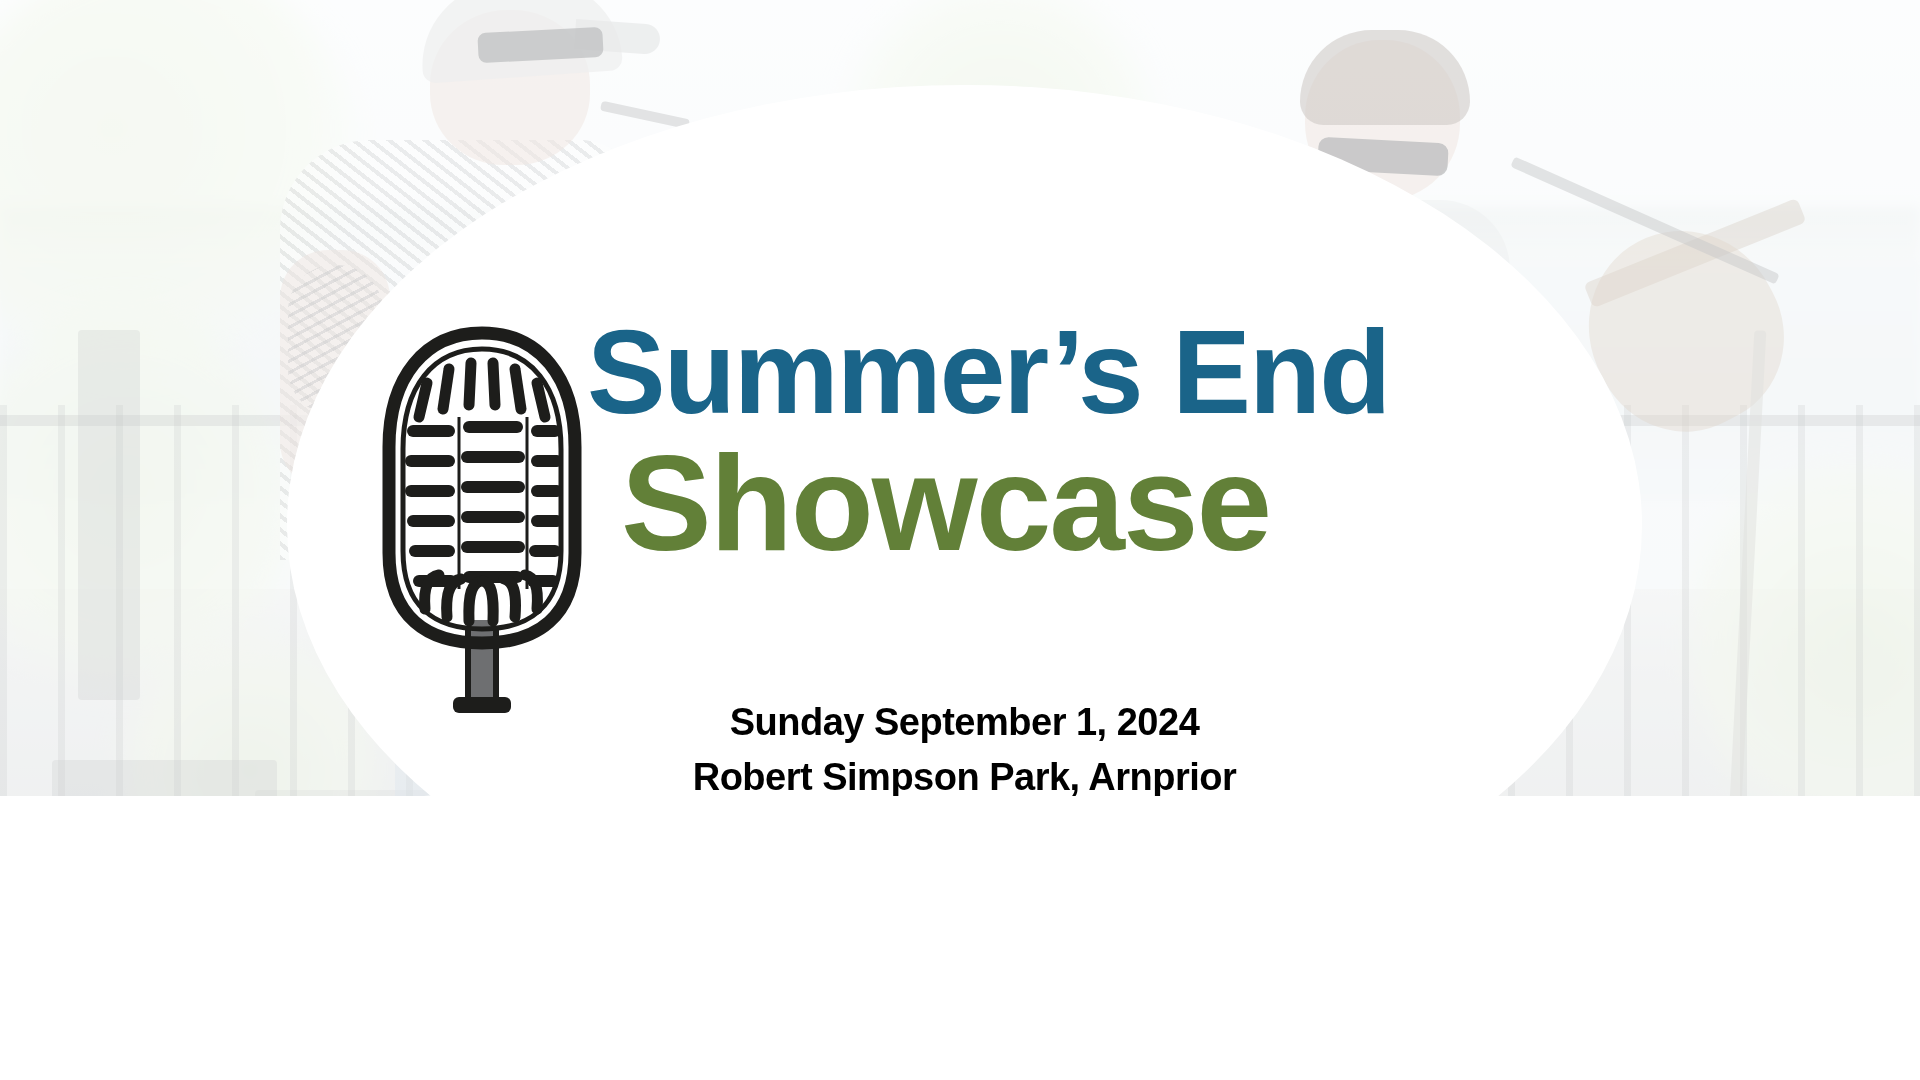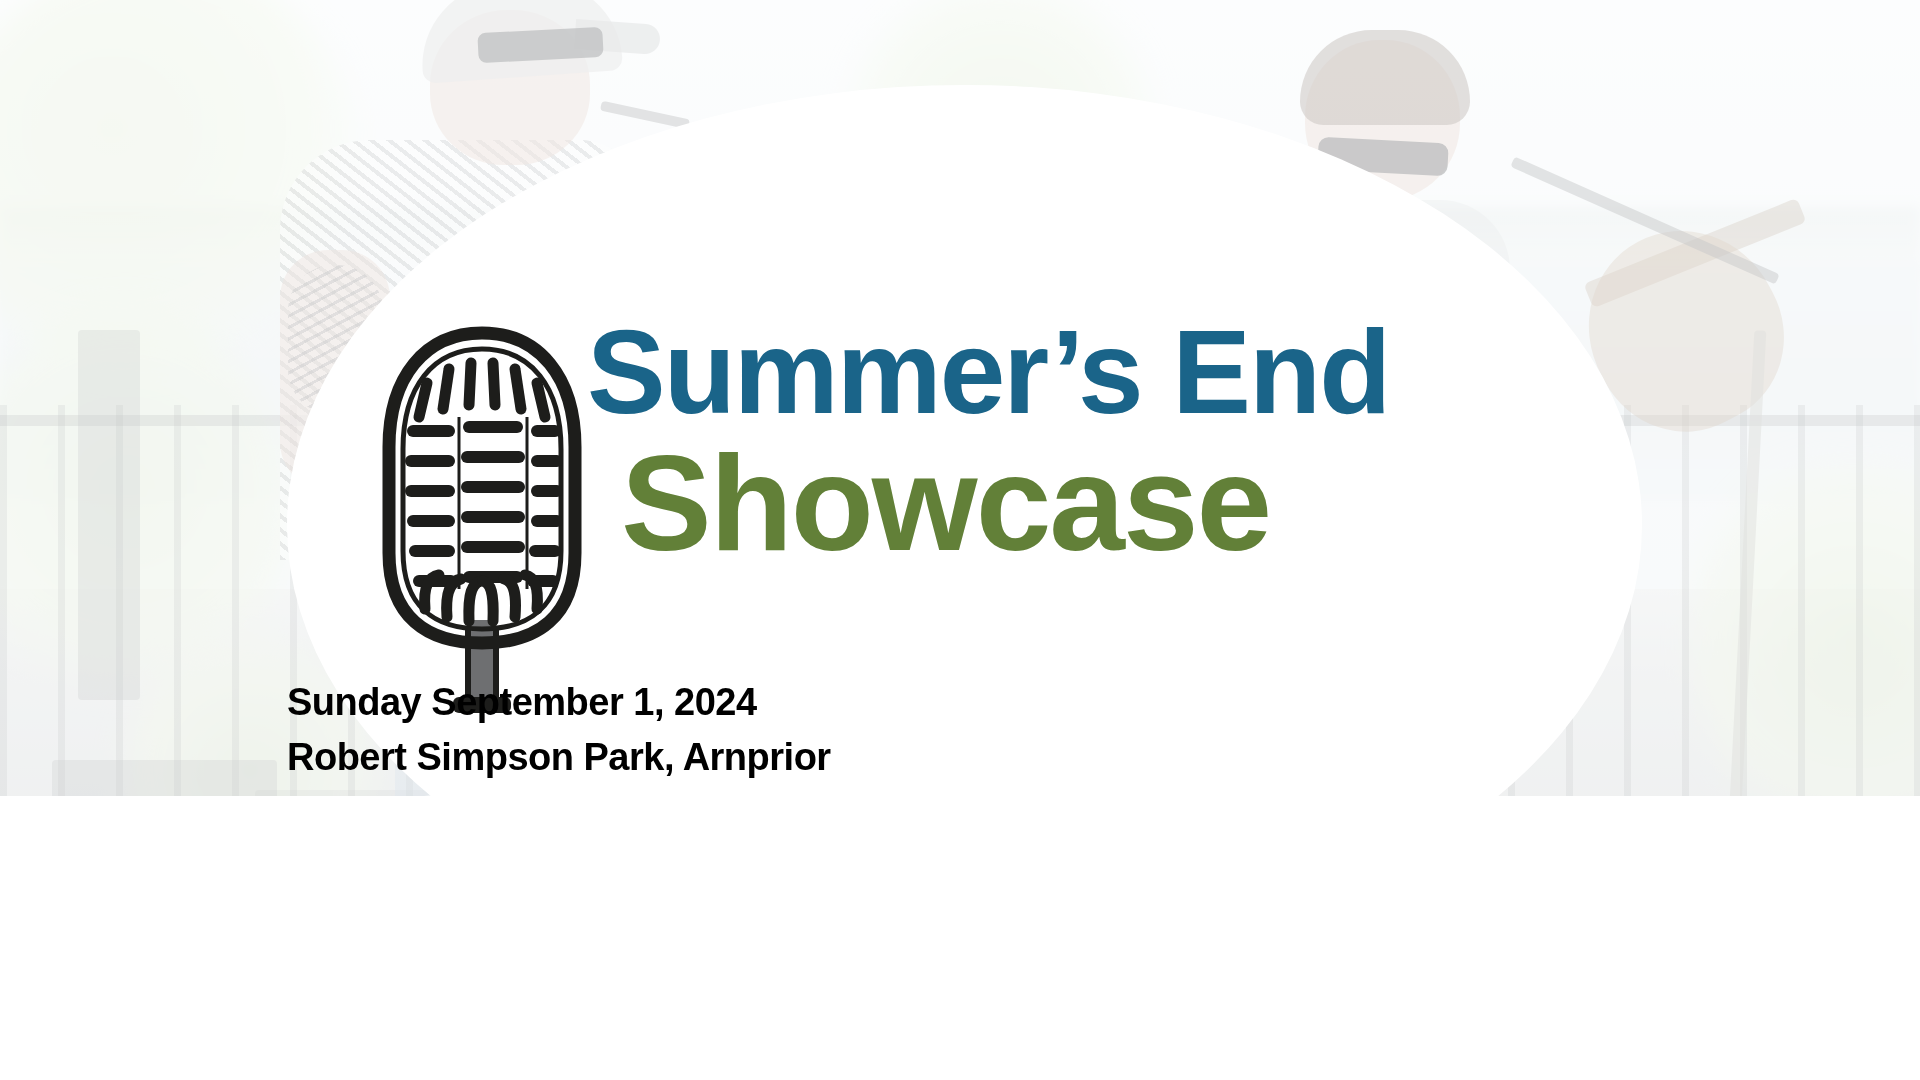--- a/index.html
+++ b/index.html
@@ -251,22 +251,23 @@
   }
   .title-line-2 {
     font-size: 136px;
     margin-top: 6px;
     margin-left: 34px;
   }
 
   .subtitles {
     position: absolute;
     left: 0;
-    top: 596px;
+    top: 616px;
     width: 1355px;
+    text-align: center;
   }
   .subtitle {
     font-family: "Liberation Sans", sans-serif;
     font-weight: 700;
     font-size: 38px;
     letter-spacing: -.5px;
     color: #000000;
     margin: 0 0 12px 0;
     white-space: nowrap;
   }

